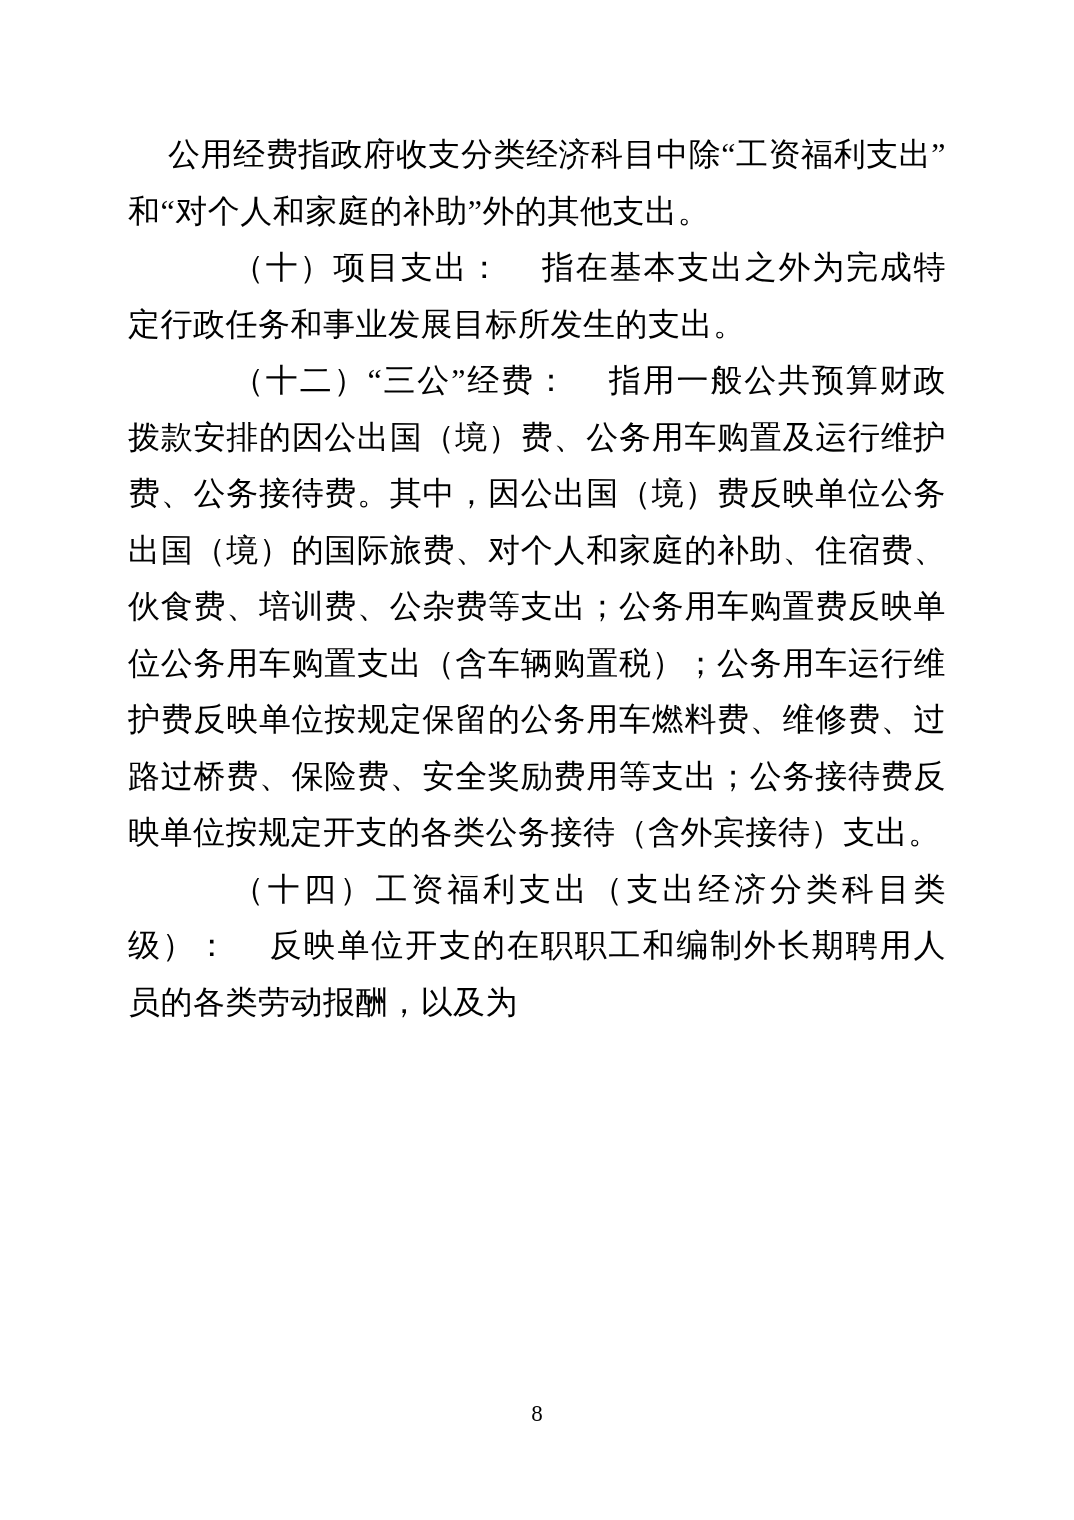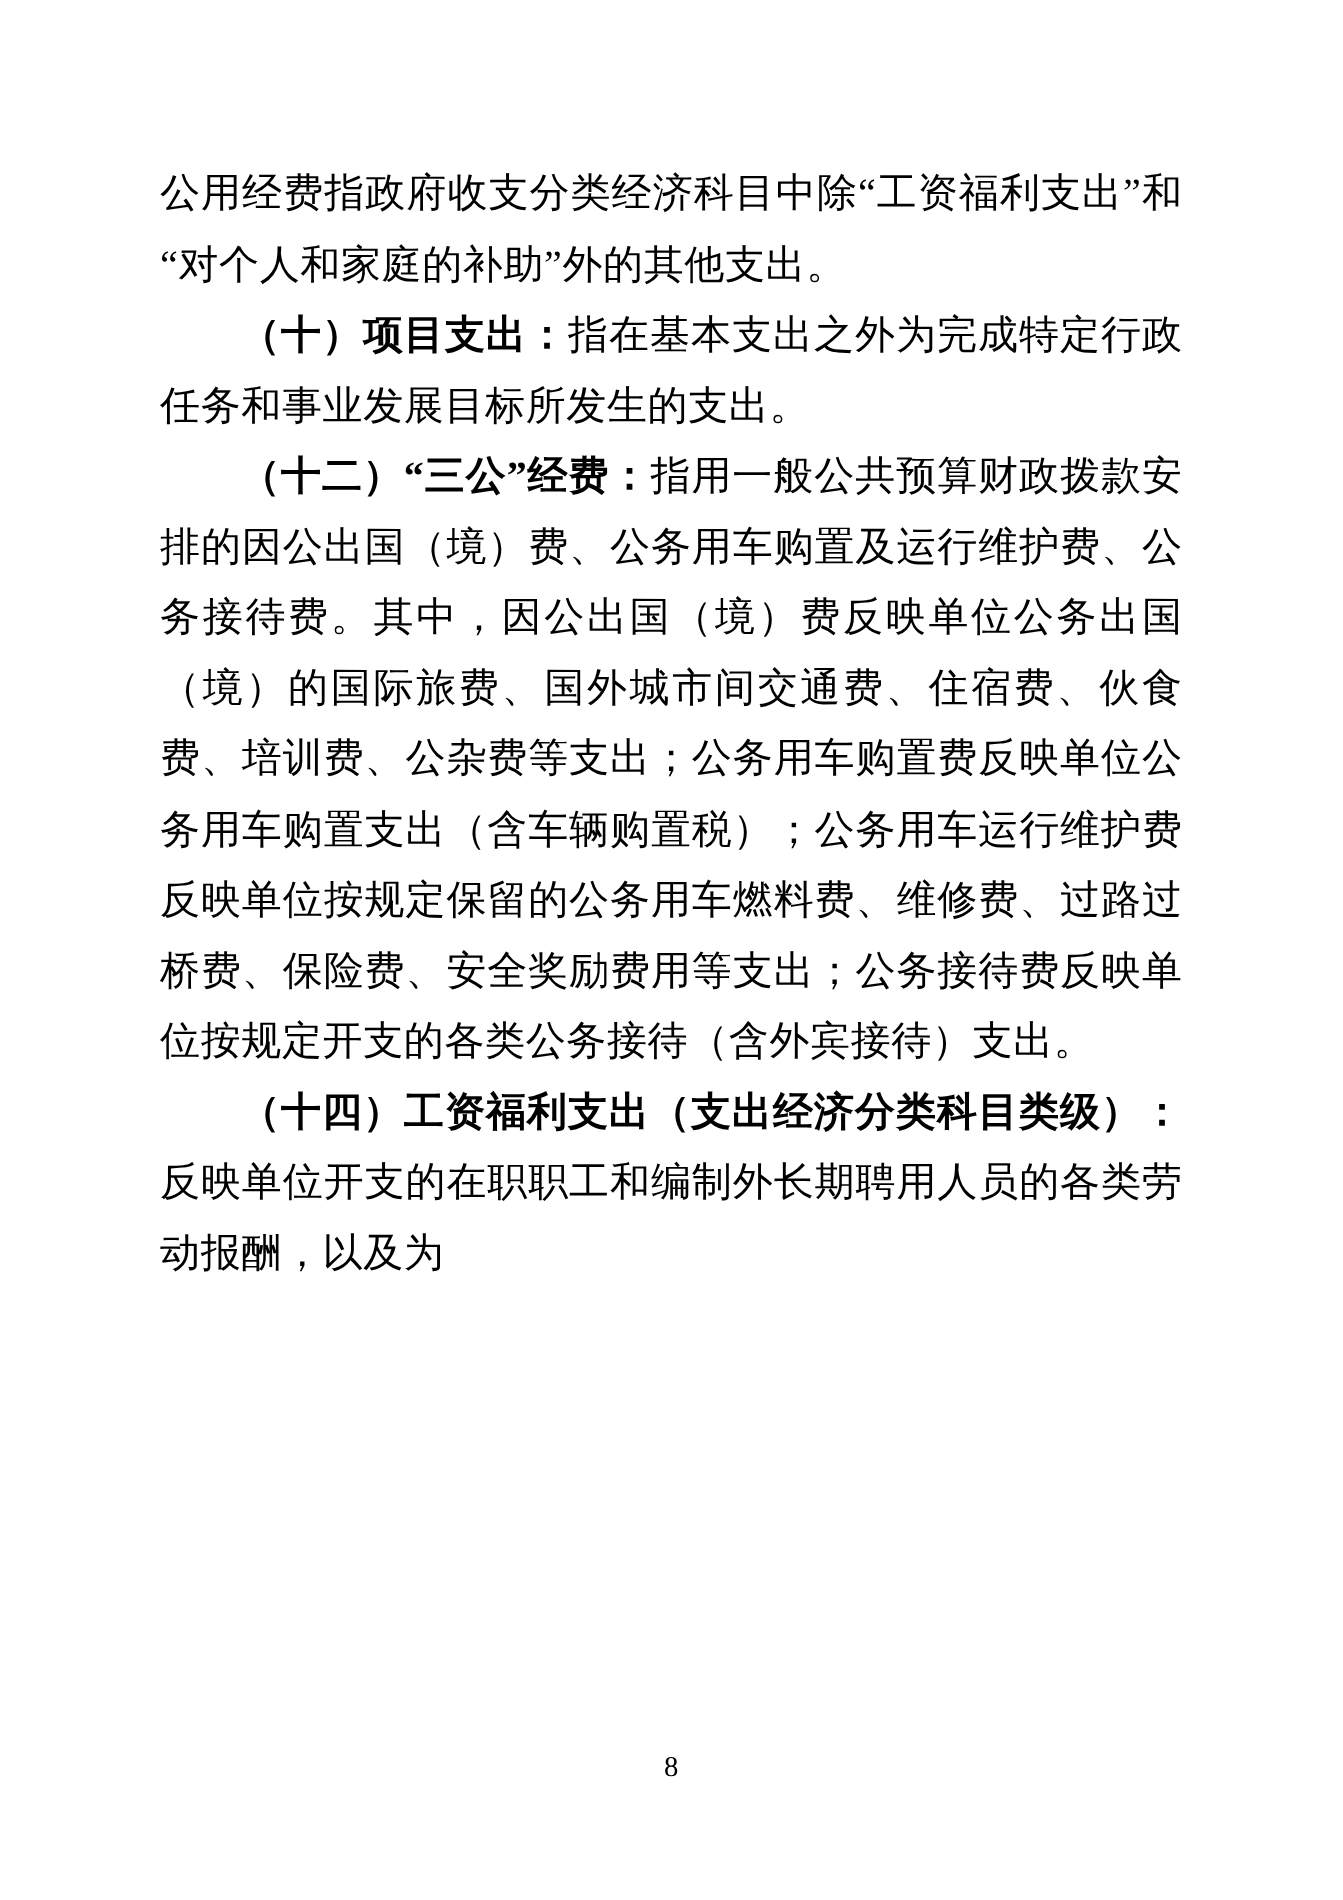--- a/index.html
+++ b/index.html
@@ -30,23 +30,24 @@
   }
   .para {
     margin: 0;
     padding: 0;
   }
   .para.indent {
     text-indent: 2em;
   }
   .run {
     font-weight: 400;
+    margin-left: 40px;
   }
   .run.bold {
-    font-weight: 700;
+    font-weight: 400;
   }
   .page-footer {
     position: absolute;
     left: 0;
     top: 1396px;
     width: 100%;
     text-align: center;
   }
   .page-number {
     font-size: 23px;
@@ -54,19 +55,19 @@
     color: #000000;
   }
 </style>
 </head>
 <body>
 
 <div class="page">
   <main class="doc-body">
       <p class="para"><span class="run">公用经费指政府收支分类经济科目中除“工资福利支出”和“对个人和家庭的补助”外的其他支出。</span></p>
       <p class="para indent"><span class="run bold">（十）项目支出：</span><span class="run">指在基本支出之外为完成特定行政任务和事业发展目标所发生的支出。</span></p>
-      <p class="para indent"><span class="run bold">（十二）“三公”经费：</span><span class="run">指用一般公共预算财政拨款安排的因公出国（境）费、公务用车购置及运行维护费、公务接待费。其中，因公出国（境）费反映单位公务出国（境）的国际旅费、国外城市间交通费、住宿费、伙食费、培训费、公杂费等支出；公务用车购置费反映单位公务用车购置支出（含车辆购置税）；公务用车运行维护费反映单位按规定保留的公务用车燃料费、维修费、过路过桥费、保险费、安全奖励费用等支出；公务接待费反映单位按规定开支的各类公务接待（含外宾接待）支出。</span></p>
+      <p class="para indent"><span class="run bold">（十二）“三公”经费：</span><span class="run">指用一般公共预算财政拨款安排的因公出国（境）费、公务用车购置及运行维护费、公务接待费。其中，因公出国（境）费反映单位公务出国（境）的国际旅费、对个人和家庭的补助、住宿费、伙食费、培训费、公杂费等支出；公务用车购置费反映单位公务用车购置支出（含车辆购置税）；公务用车运行维护费反映单位按规定保留的公务用车燃料费、维修费、过路过桥费、保险费、安全奖励费用等支出；公务接待费反映单位按规定开支的各类公务接待（含外宾接待）支出。</span></p>
       <p class="para indent"><span class="run bold">（十四）工资福利支出（支出经济分类科目类级）：</span><span class="run">反映单位开支的在职职工和编制外长期聘用人员的各类劳动报酬，以及为</span></p>
     </main>
   <footer class="page-footer">
     <span class="page-number">8</span>
   </footer>
 </div>
 
 </body></html>

